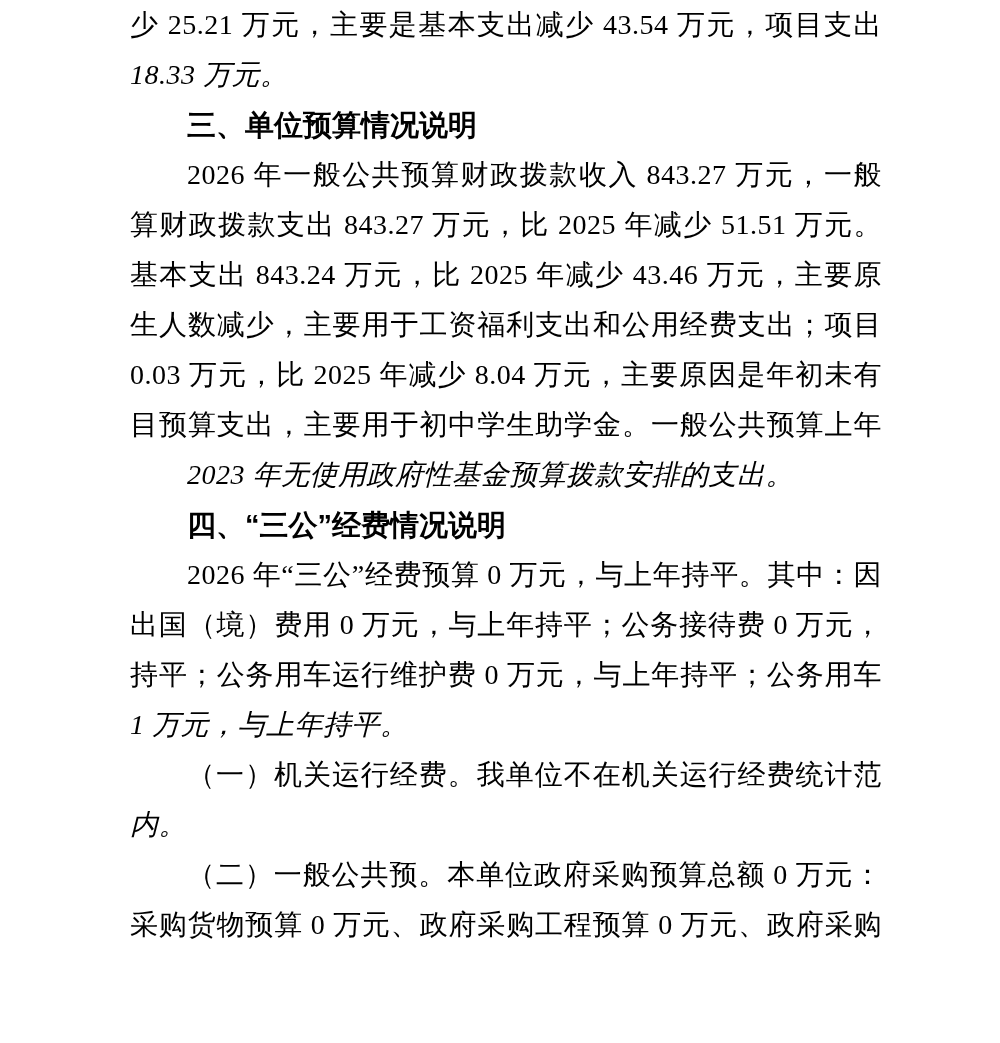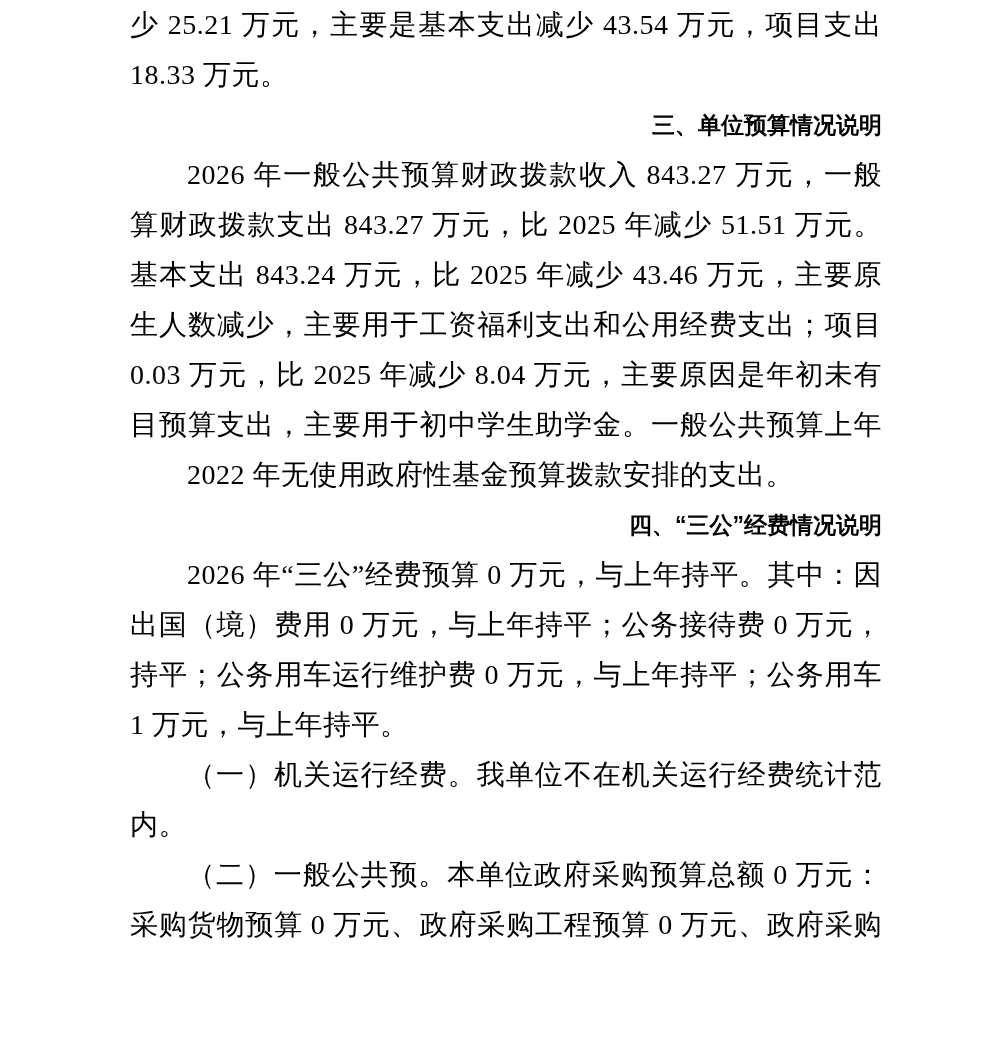--- a/index.html
+++ b/index.html
@@ -24,53 +24,54 @@
     line-height: 50px;
     height: 50px;
     overflow: hidden;
     text-align: justify;
     text-align-last: justify;
     letter-spacing: 0.5px;
   }
   .line.end {
     text-align: center;
     text-align-last: left;
+    font-style: italic;
   }
   .indent { text-indent: 57px; }
   .bold { font-weight: 400; }
   .heading {
     font-family: "Liberation Sans", "DejaVu Sans", sans-serif;
     font-weight: 700;
-    font-size: 23px;
+    font-size: 29px;
     line-height: 50px;
     height: 50px;
     overflow: hidden;
     text-indent: 57px;
-    text-align: right;
+    text-align: left;
   }
 </style>
 </head>
 <body>
 
 <div class="page">
     <div class="paragraph">
       <div class="line">少 25.21 万元，主要是基本支出减少 43.54 万元，项目支出增加</div>
       <div class="line end">18.33 万元。</div>
     </div>
     <div class="heading">三、单位预算情况说明</div>
     <div class="paragraph">
       <div class="line indent">2026 年一般公共预算财政拨款收入 843.27 万元，一般公共预</div>
       <div class="line">算财政拨款支出 843.27 万元，比 2025 年减少 51.51 万元。其中：</div>
       <div class="line">基本支出 843.24 万元，比 2025 年减少 43.46 万元，主要原因是师</div>
       <div class="line">生人数减少，主要用于工资福利支出和公用经费支出；项目支出</div>
       <div class="line">0.03 万元，比 2025 年减少 8.04 万元，主要原因是年初未有维修项</div>
       <div class="line">目预算支出，主要用于初中学生助学金。一般公共预算上年结转</div>
     </div>
     <div class="paragraph">
-      <div class="line end indent">2022 年无使用政府性基金预算拨款安排的支出。</div>
+      <div class="line end indent">2023 年无使用政府性基金预算拨款安排的支出。</div>
     </div>
     <div class="heading">四、“三公”经费情况说明</div>
     <div class="paragraph">
       <div class="line indent">2026 年“三公”经费预算 0 万元，与上年持平。其中：因公</div>
       <div class="line">出国（境）费用 0 万元，与上年持平；公务接待费 0 万元，与上年</div>
       <div class="line">持平；公务用车运行维护费 0 万元，与上年持平；公务用车购置费</div>
       <div class="line end">1 万元，与上年持平。</div>
     </div>
     <div class="paragraph">
       <div class="line indent"><span class="bold">（一）机关运行经费</span>。我单位不在机关运行经费统计范围之</div>

